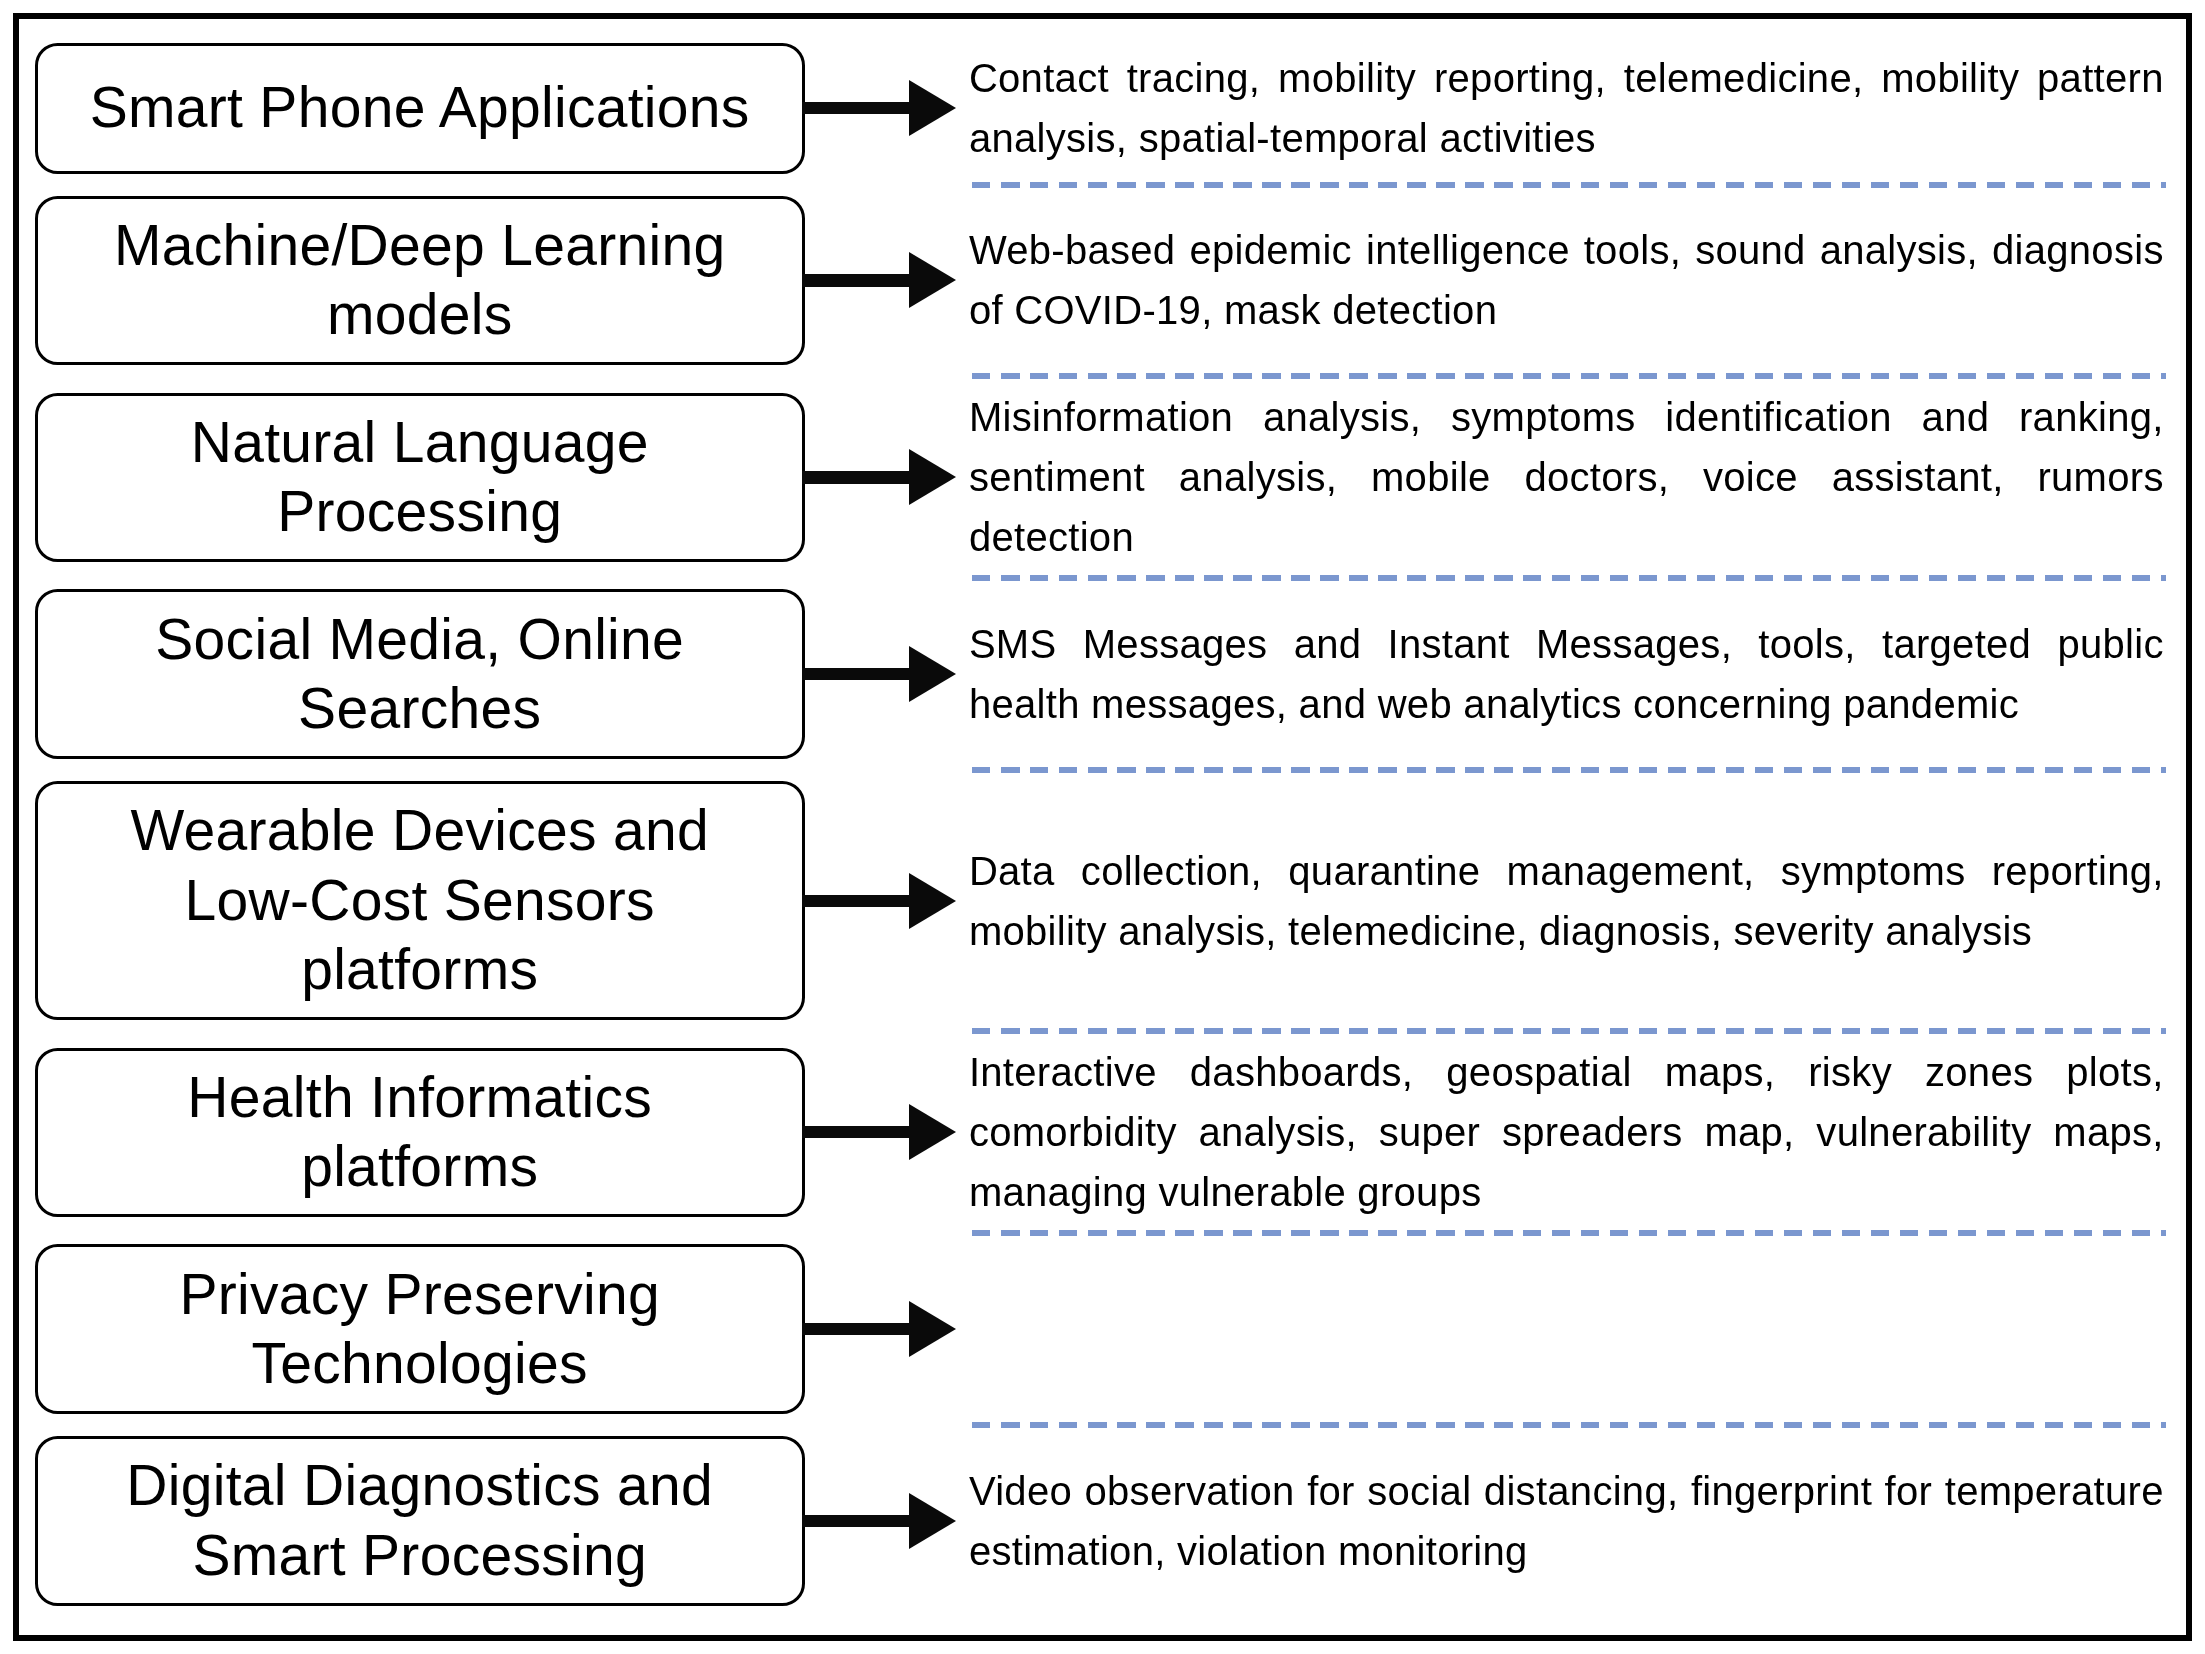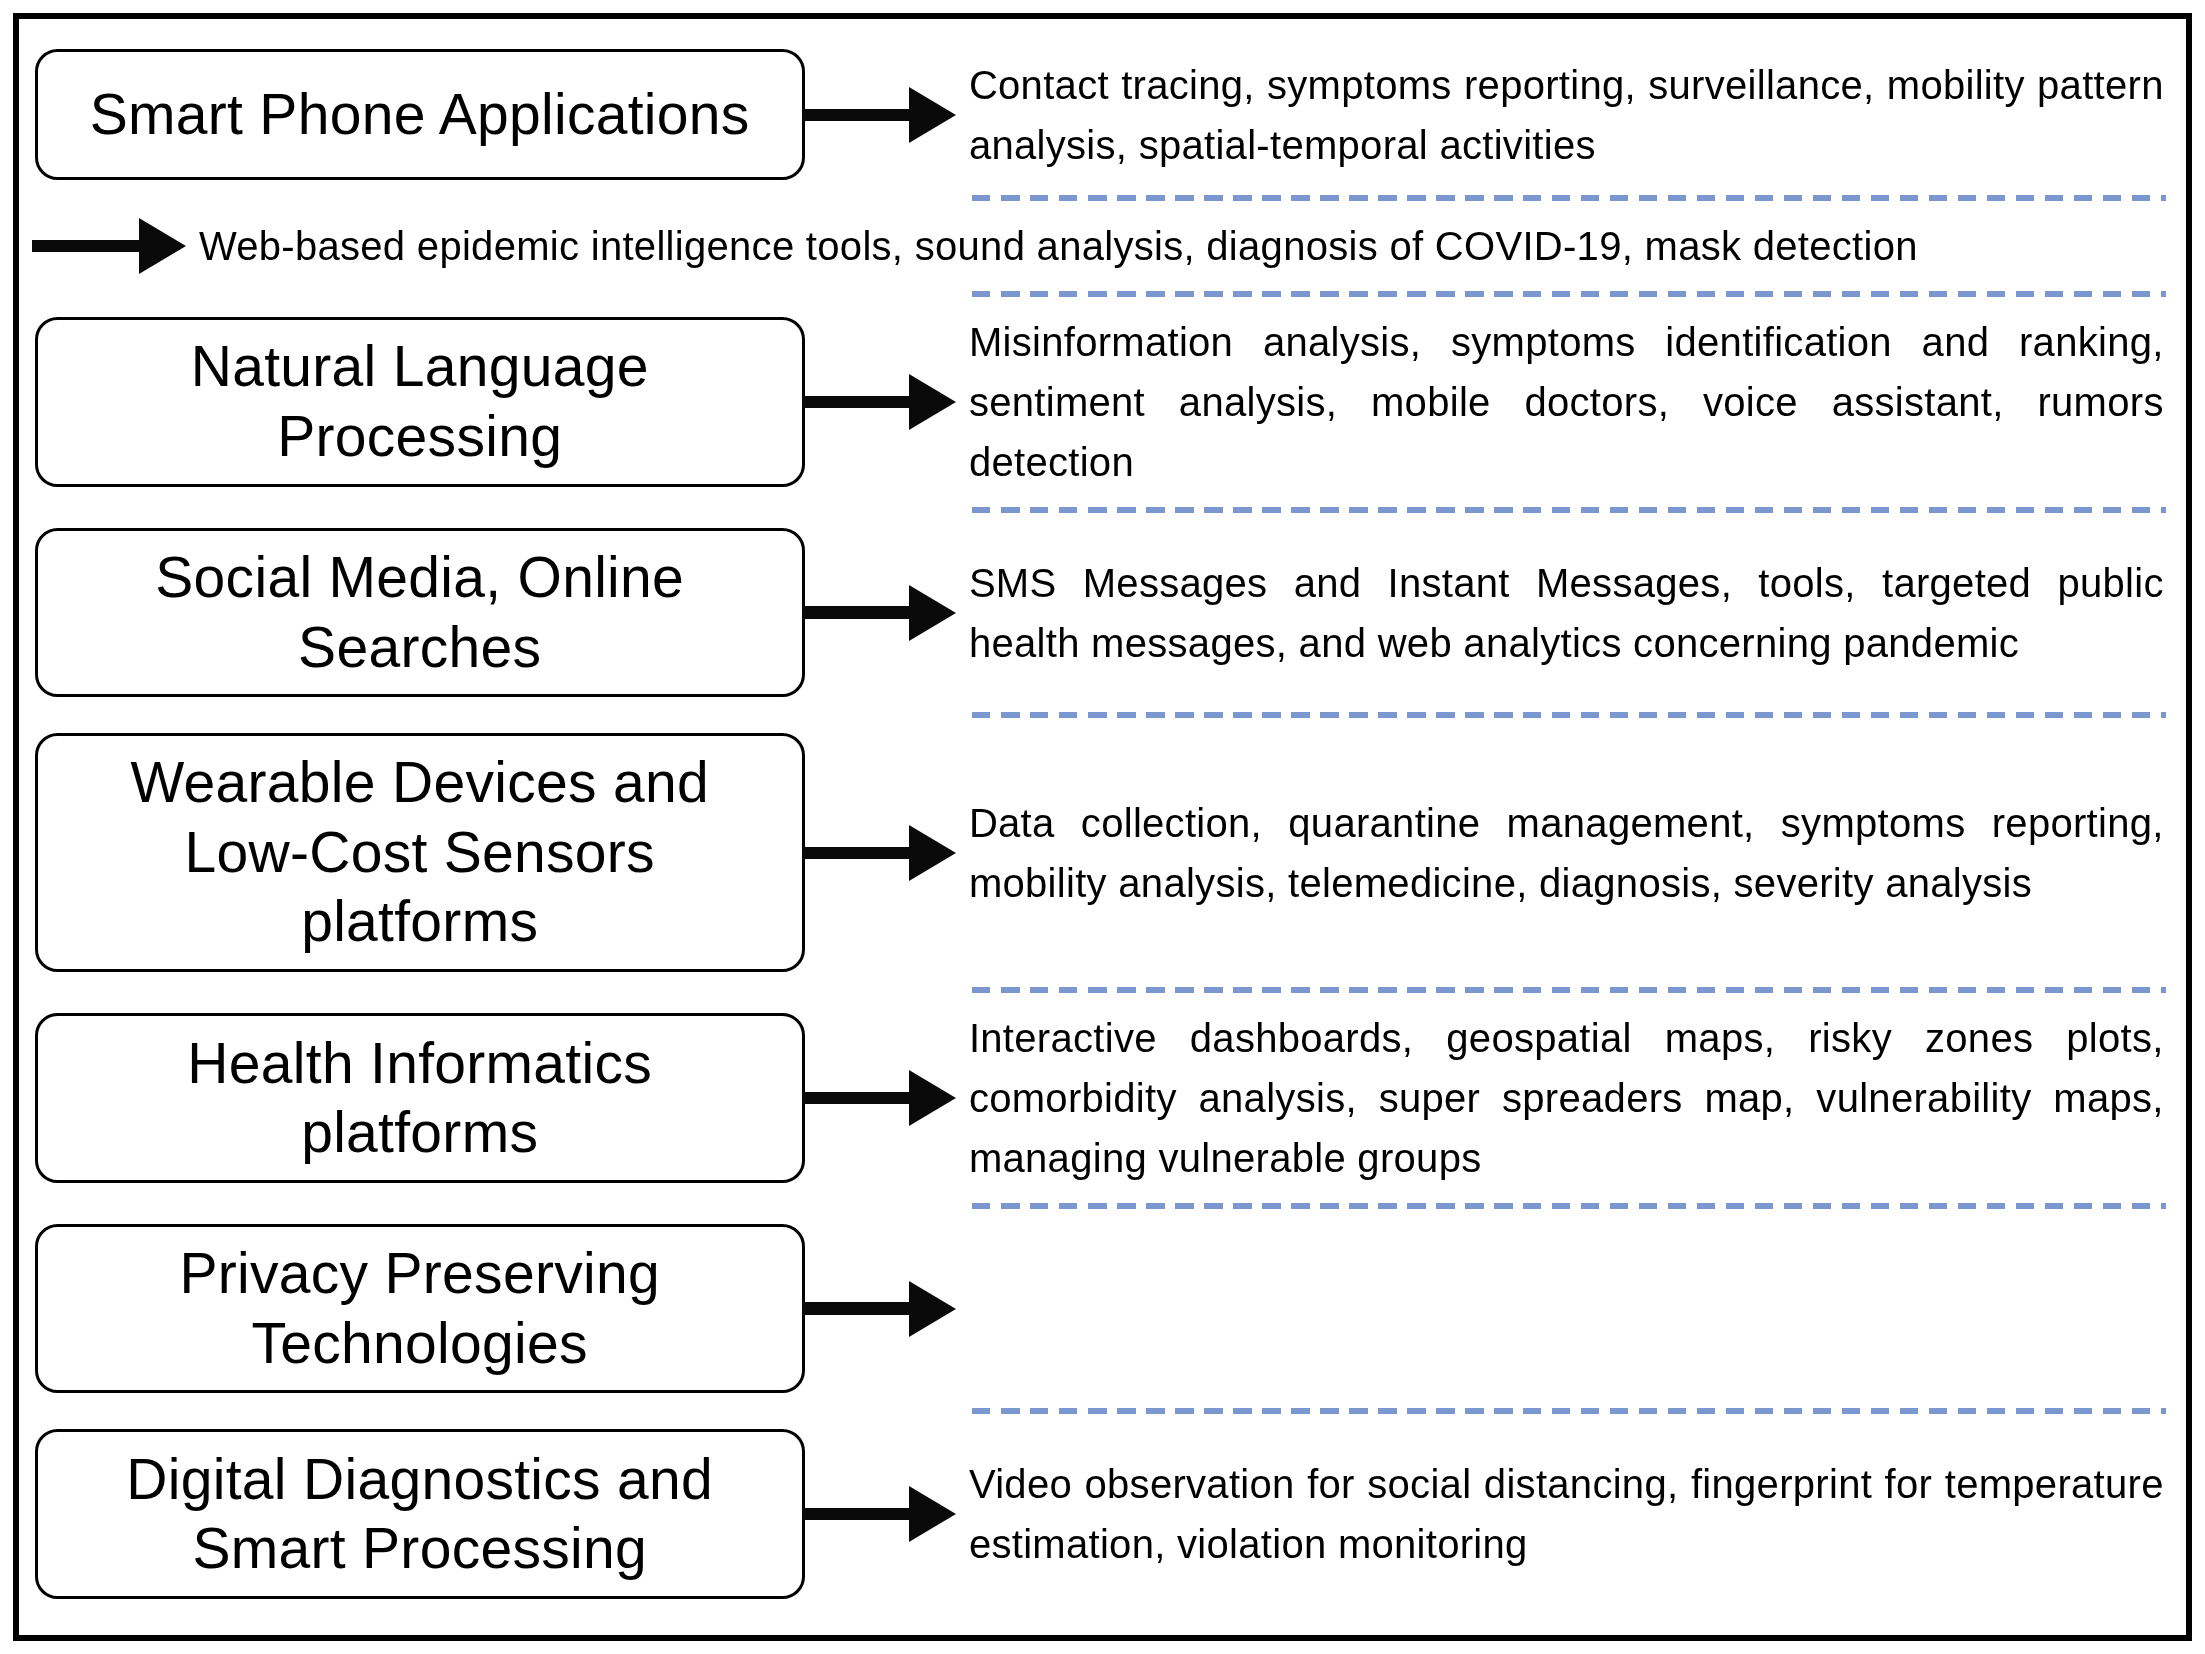--- a/index.html
+++ b/index.html
@@ -89,24 +89,27 @@
 <div class="frame">
 
   <div class="row">
     <div class="box">
       <span class="box-label">Smart Phone Applications</span>
     </div>
     <div class="arrow">
       <span class="arrow-shaft"></span>
       <span class="arrow-head"></span>
     </div>
-    <div class="desc">Contact tracing, symptoms reporting, surveillance, mobility pattern analysis, spatial-temporal activities</div>
+    <div class="desc">Contact tracing, mobility reporting, telemedicine, mobility pattern analysis, spatial-temporal activities</div>
   </div>
 <div class="sep"></div>
   <div class="row">
+    <div class="box">
+      <span class="box-label">Machine/Deep Learning models</span>
+    </div>
     <div class="arrow">
       <span class="arrow-shaft"></span>
       <span class="arrow-head"></span>
     </div>
     <div class="desc">Web-based epidemic intelligence tools, sound analysis, diagnosis of COVID-19, mask detection</div>
   </div>
 <div class="sep"></div>
   <div class="row">
     <div class="box">
       <span class="box-label">Natural Language Processing</span>

